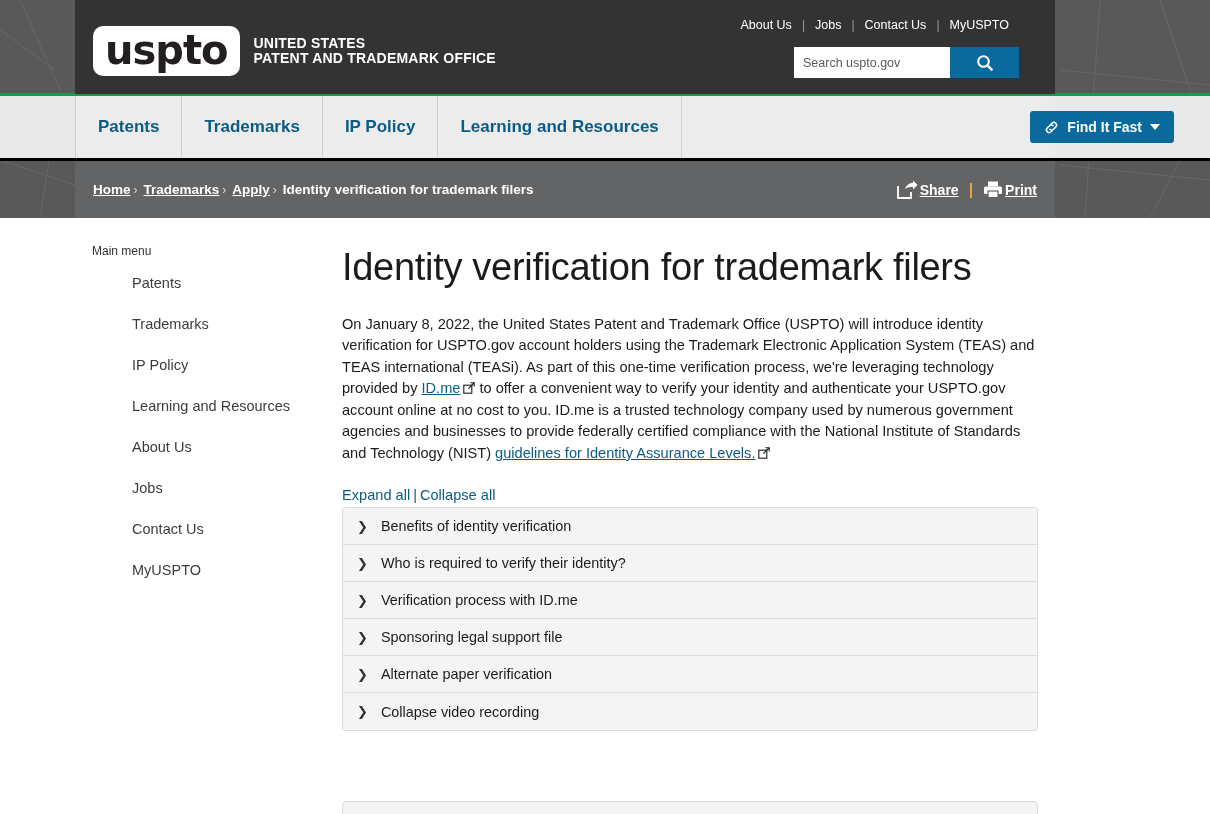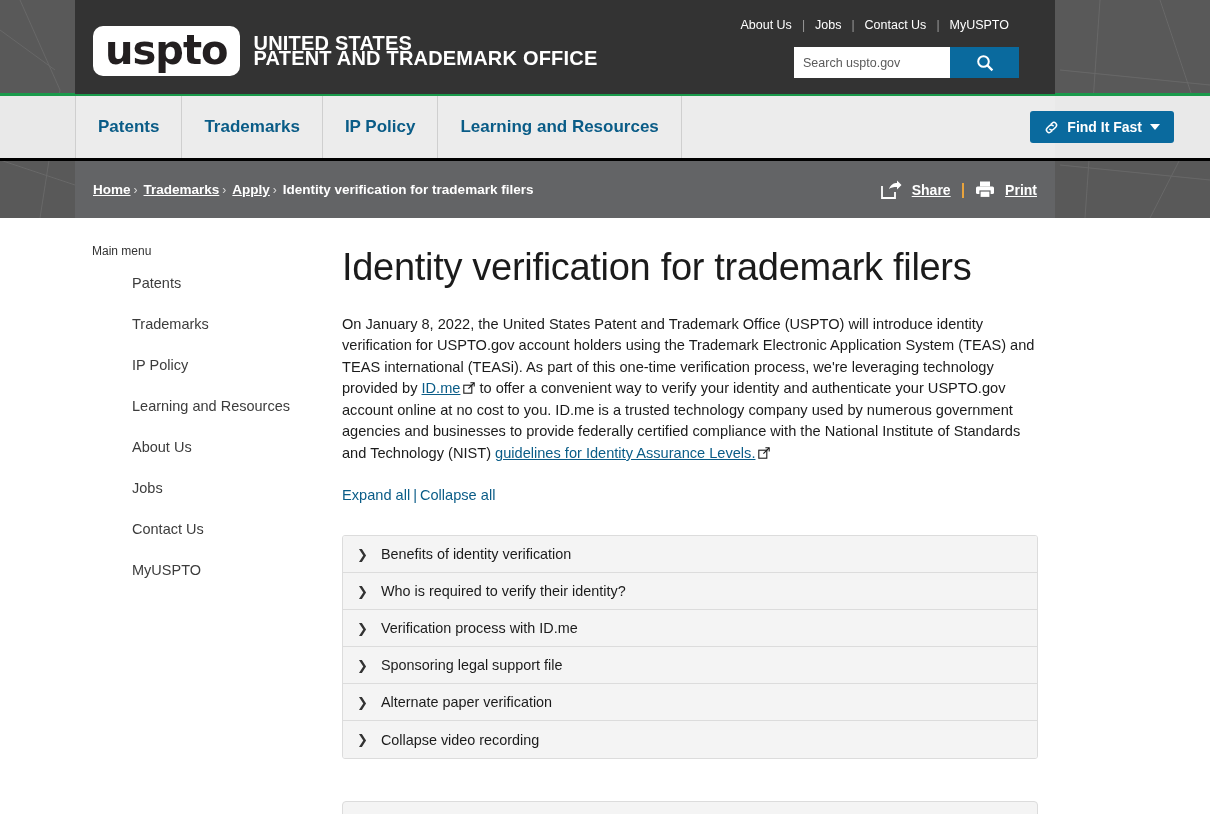--- a/index.html
+++ b/index.html
@@ -43,21 +43,21 @@
     background:#ffffff; border-radius:10px; padding:4px 12px 6px 12px;
     display:flex; align-items:center; 
   }
   .logo-text {
     font-family:"DejaVu Sans", sans-serif;
     font-weight:700; font-size:40px; line-height:40px; color:#231f20;
     letter-spacing:-1px;
   }
   .logo-sub {
     margin-left:14px; color:#ffffff; font-weight:700;
-    font-size:20px; line-height:15.5px; letter-spacing:0.2px;
+    font-size:14px; line-height:15.5px; letter-spacing:0.2px;
   }
 
   .util-nav {
     position:absolute; top:18px; right:36px;
     font-size:12.5px; color:#ffffff; display:flex; align-items:center; gap:0;
   }
   .util-nav a { color:#fff; text-decoration:none; padding:0 10px; font-size:12.5px; }
   .util-nav .sep { color:#9a9a9a; font-size:12px; }
 
   .search-wrap {
@@ -107,21 +107,21 @@
   .crumbs a { color:#ffffff; text-decoration:underline; font-weight:700; font-size:13.5px; }
   .crumbs .arrow { color:#d8d8d8; margin:0 6px 0 3px; font-size:12px; }
   .crumbs .current { font-weight:700; font-size:13.5px; color:#fff; }
 
   .crumbtools {
     position:absolute; right:18px; top:0; height:57px;
     display:flex; align-items:center; gap:10px; color:#fff;
   }
   .crumbtools a { color:#fff; text-decoration:underline; font-weight:700; font-size:14px; }
   .crumbtools .vsep { color:#e8a33d; font-weight:700; }
-  .tool-group { display:flex; align-items:center; gap:10px; }
+  .tool-group { display:flex; align-items:center; gap:2px; }
 
   
   .content { position:absolute; top:218px; left:0; width:1210px; height:596px; background:#fff; }
 
   .sidebar { position:absolute; top:26px; left:92px; width:230px; }
   .sidebar h4 {
     margin:0 0 16px 0; font-weight:400; font-size:12px; color:#333;
   }
   .sidebar ul { list-style:none; margin:0; padding:0 0 0 40px; }
   .sidebar li { margin-bottom:23px; }
@@ -132,21 +132,21 @@
     margin:0 0 24px 0; font-weight:400; font-size:38px; line-height:46px; color:#1b1b1b;
     letter-spacing:-0.3px;
   }
   p.body-copy {
     margin:0 0 22px 0; font-size:14.6px; line-height:21.3px; color:#1b1b1b;
   }
   p.body-bold { font-weight:700; }
   a.inline-link { color:#0a5c87; text-decoration:underline; }
   .ext-icon { display:inline-block; vertical-align:-1px; margin-left:3px; }
 
-  .expand-row { margin:0 0 32px 0; font-size:14.6px; color:#0a5c87; }
+  .expand-row { margin:0 0 4px 0; font-size:14.6px; color:#0a5c87; }
   .expand-row a { color:#0a5c87; text-decoration:none; }
   .expand-row .pipe { color:#0a5c87; margin:0 3px; }
 
   .accordion { border:1px solid #dcdcdc; border-radius:3px; overflow:hidden; width:696px; }
   .acc-item {
     background:#f4f4f4; border-bottom:1px solid #dcdcdc;
     height:37px; display:flex; align-items:center; padding-left:14px; cursor:pointer;
   }
   .acc-item:last-child { border-bottom:none; }
   .acc-chevron {

